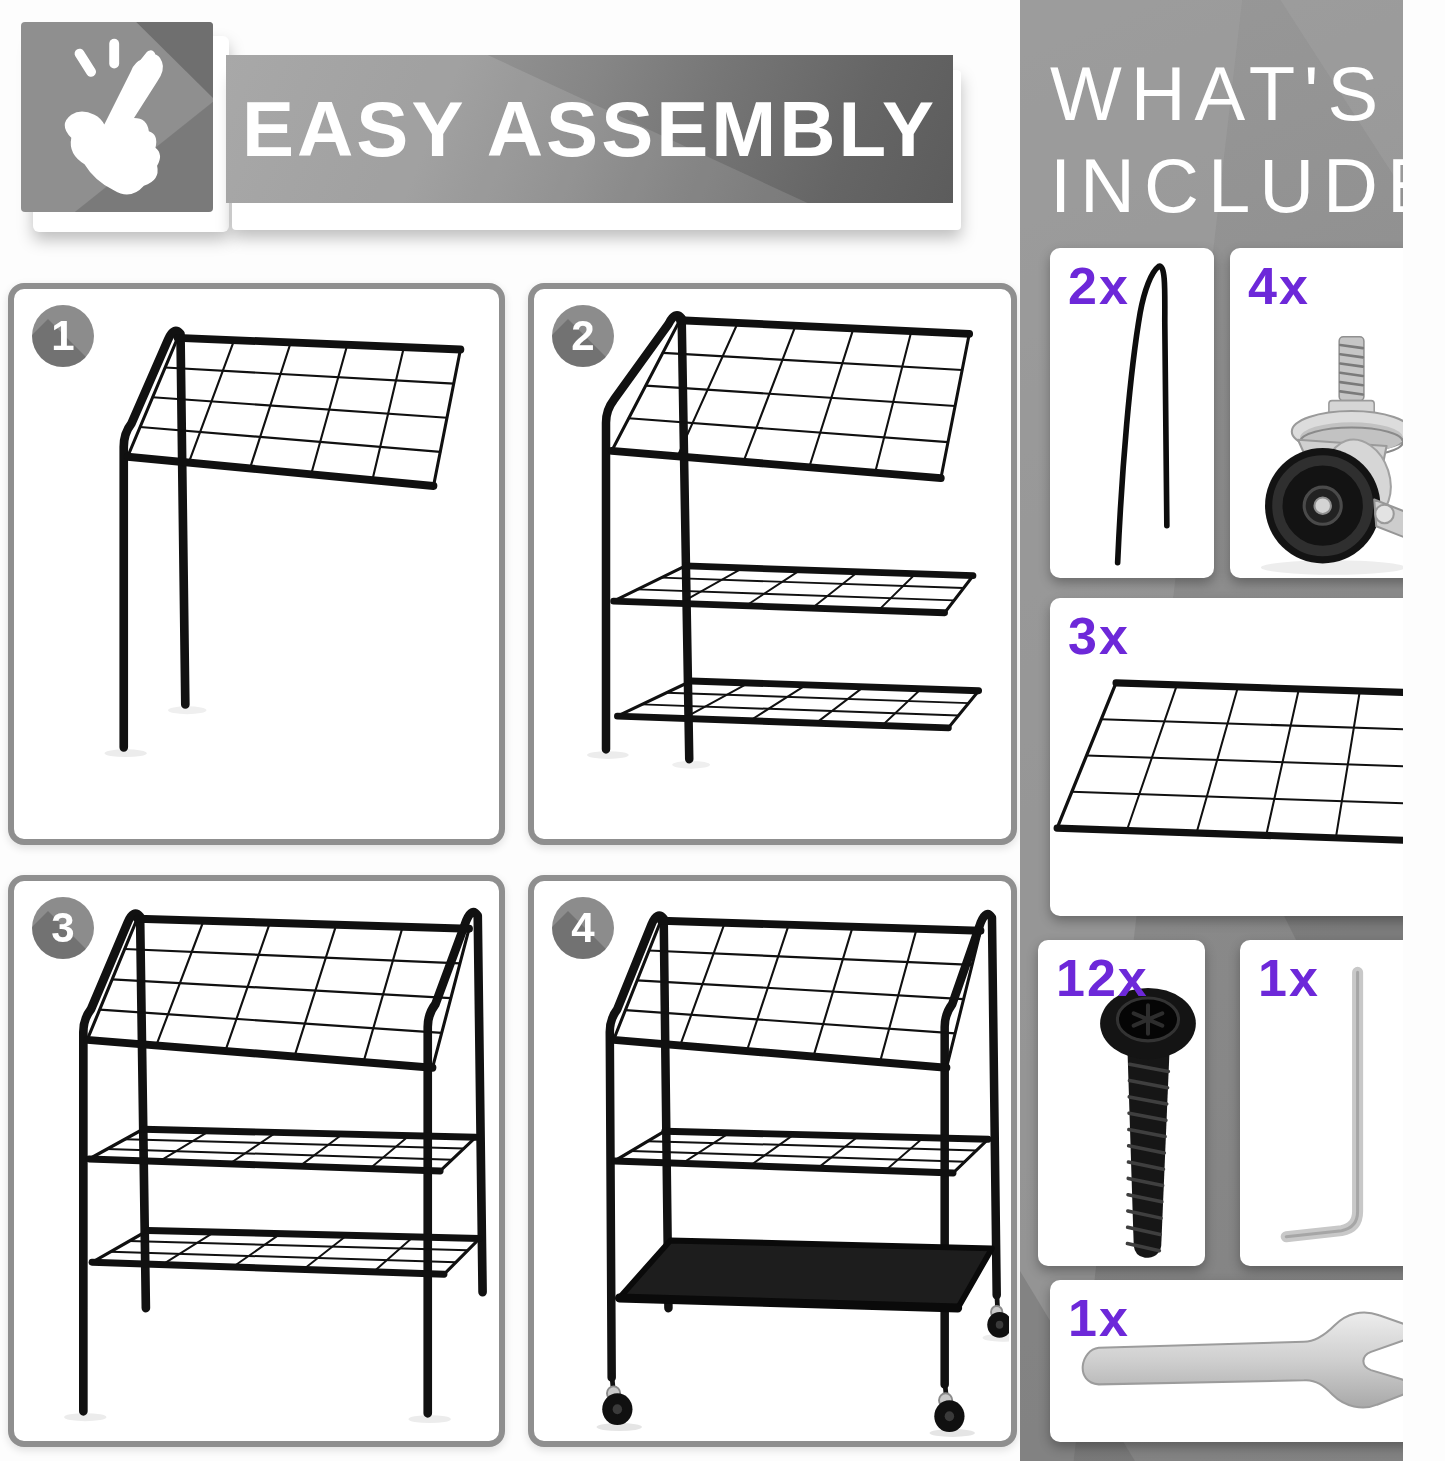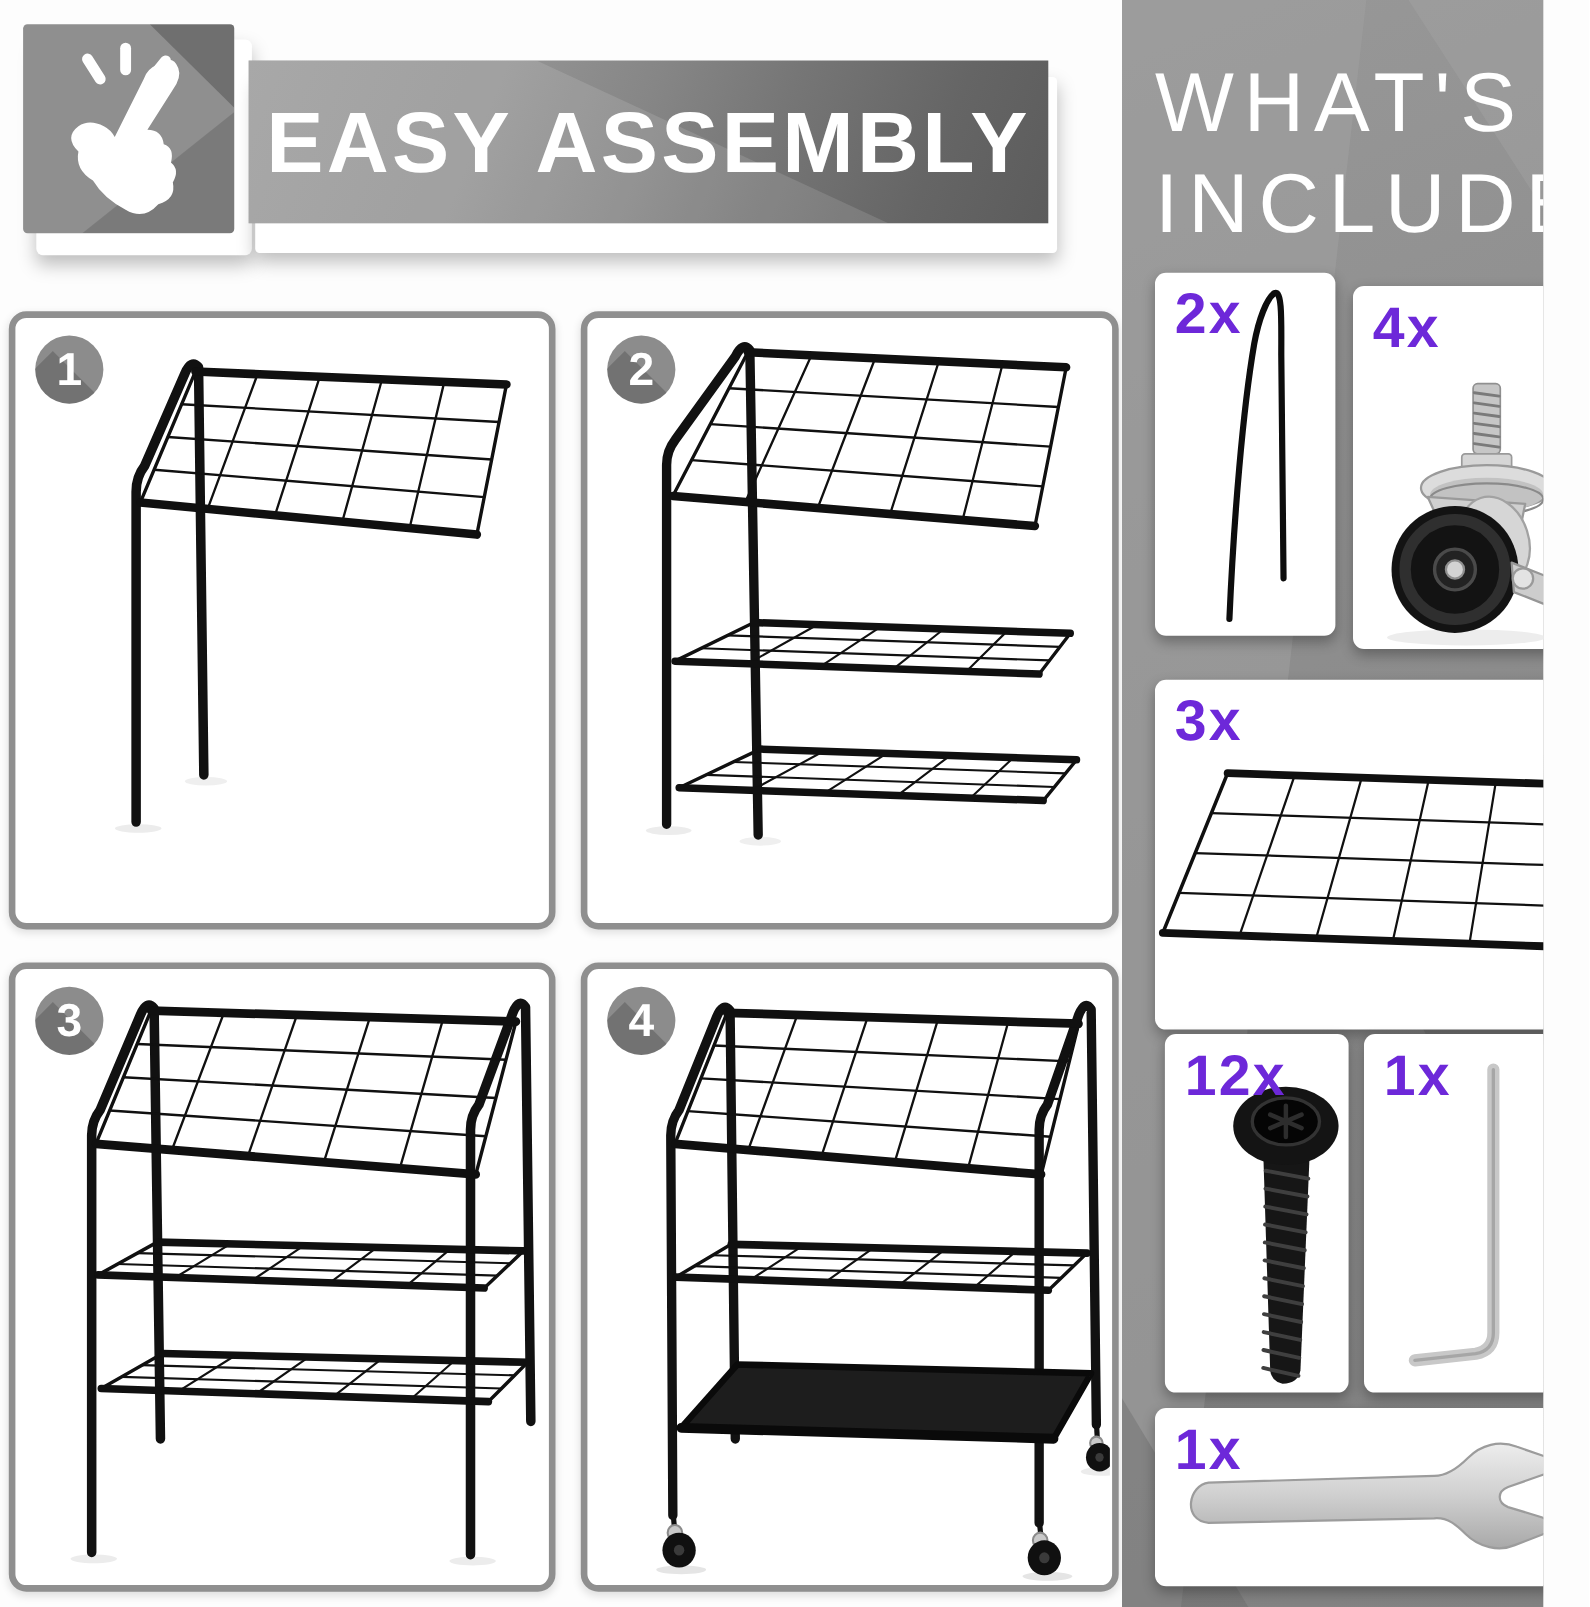--- a/index.html
+++ b/index.html
@@ -52,23 +52,23 @@
   .col-right .facet3{position:absolute;inset:0;background:#6a6a6a;opacity:.4;
              clip-path:polygon(0 87%,30% 100%,0 100%);}
   .col-right .facet4{position:absolute;inset:0;background:#a6a6a6;opacity:.4;
              clip-path:polygon(68% 0,100% 0,100% 13%);}
 
   .included-title{position:absolute;left:30px;top:48px;color:#fff;font-size:76px;line-height:92px;
              font-weight:500;letter-spacing:9px;white-space:nowrap;}
 
   .part-box{position:absolute;background:#fff;border-radius:10px;box-shadow:0 5px 12px rgba(0,0,0,.30);}
   #box-frame {left:30px; top:248px;width:164px;height:330px;}
-  #box-caster{left:210px;top:248px;width:206px;height:330px;margin-top:12px;}
-  #box-shelf {left:30px; top:618px;width:386px;height:318px;text-align:center;}
-  #box-screw {left:39px; top:940px;width:167px;height:326px;}
+  #box-caster{left:210px;top:248px;width:206px;height:330px;}
+  #box-shelf {left:30px; top:598px;width:386px;height:318px;text-align:center;}
+  #box-screw {left:18px; top:940px;width:167px;height:326px;}
   #box-allen {left:220px;top:940px;width:196px;height:326px;}
   #box-wrench{left:30px; top:1280px;width:386px;height:162px;}
   .qty{position:absolute;left:18px;top:8px;font-size:52px;font-weight:bold;color:#6d28d9;
        letter-spacing:2px;z-index:2;}
   .part-box svg{position:absolute;inset:0;width:100%;height:100%;}
 </style>
 </head>
 <body>
 
 <div id="stage">

